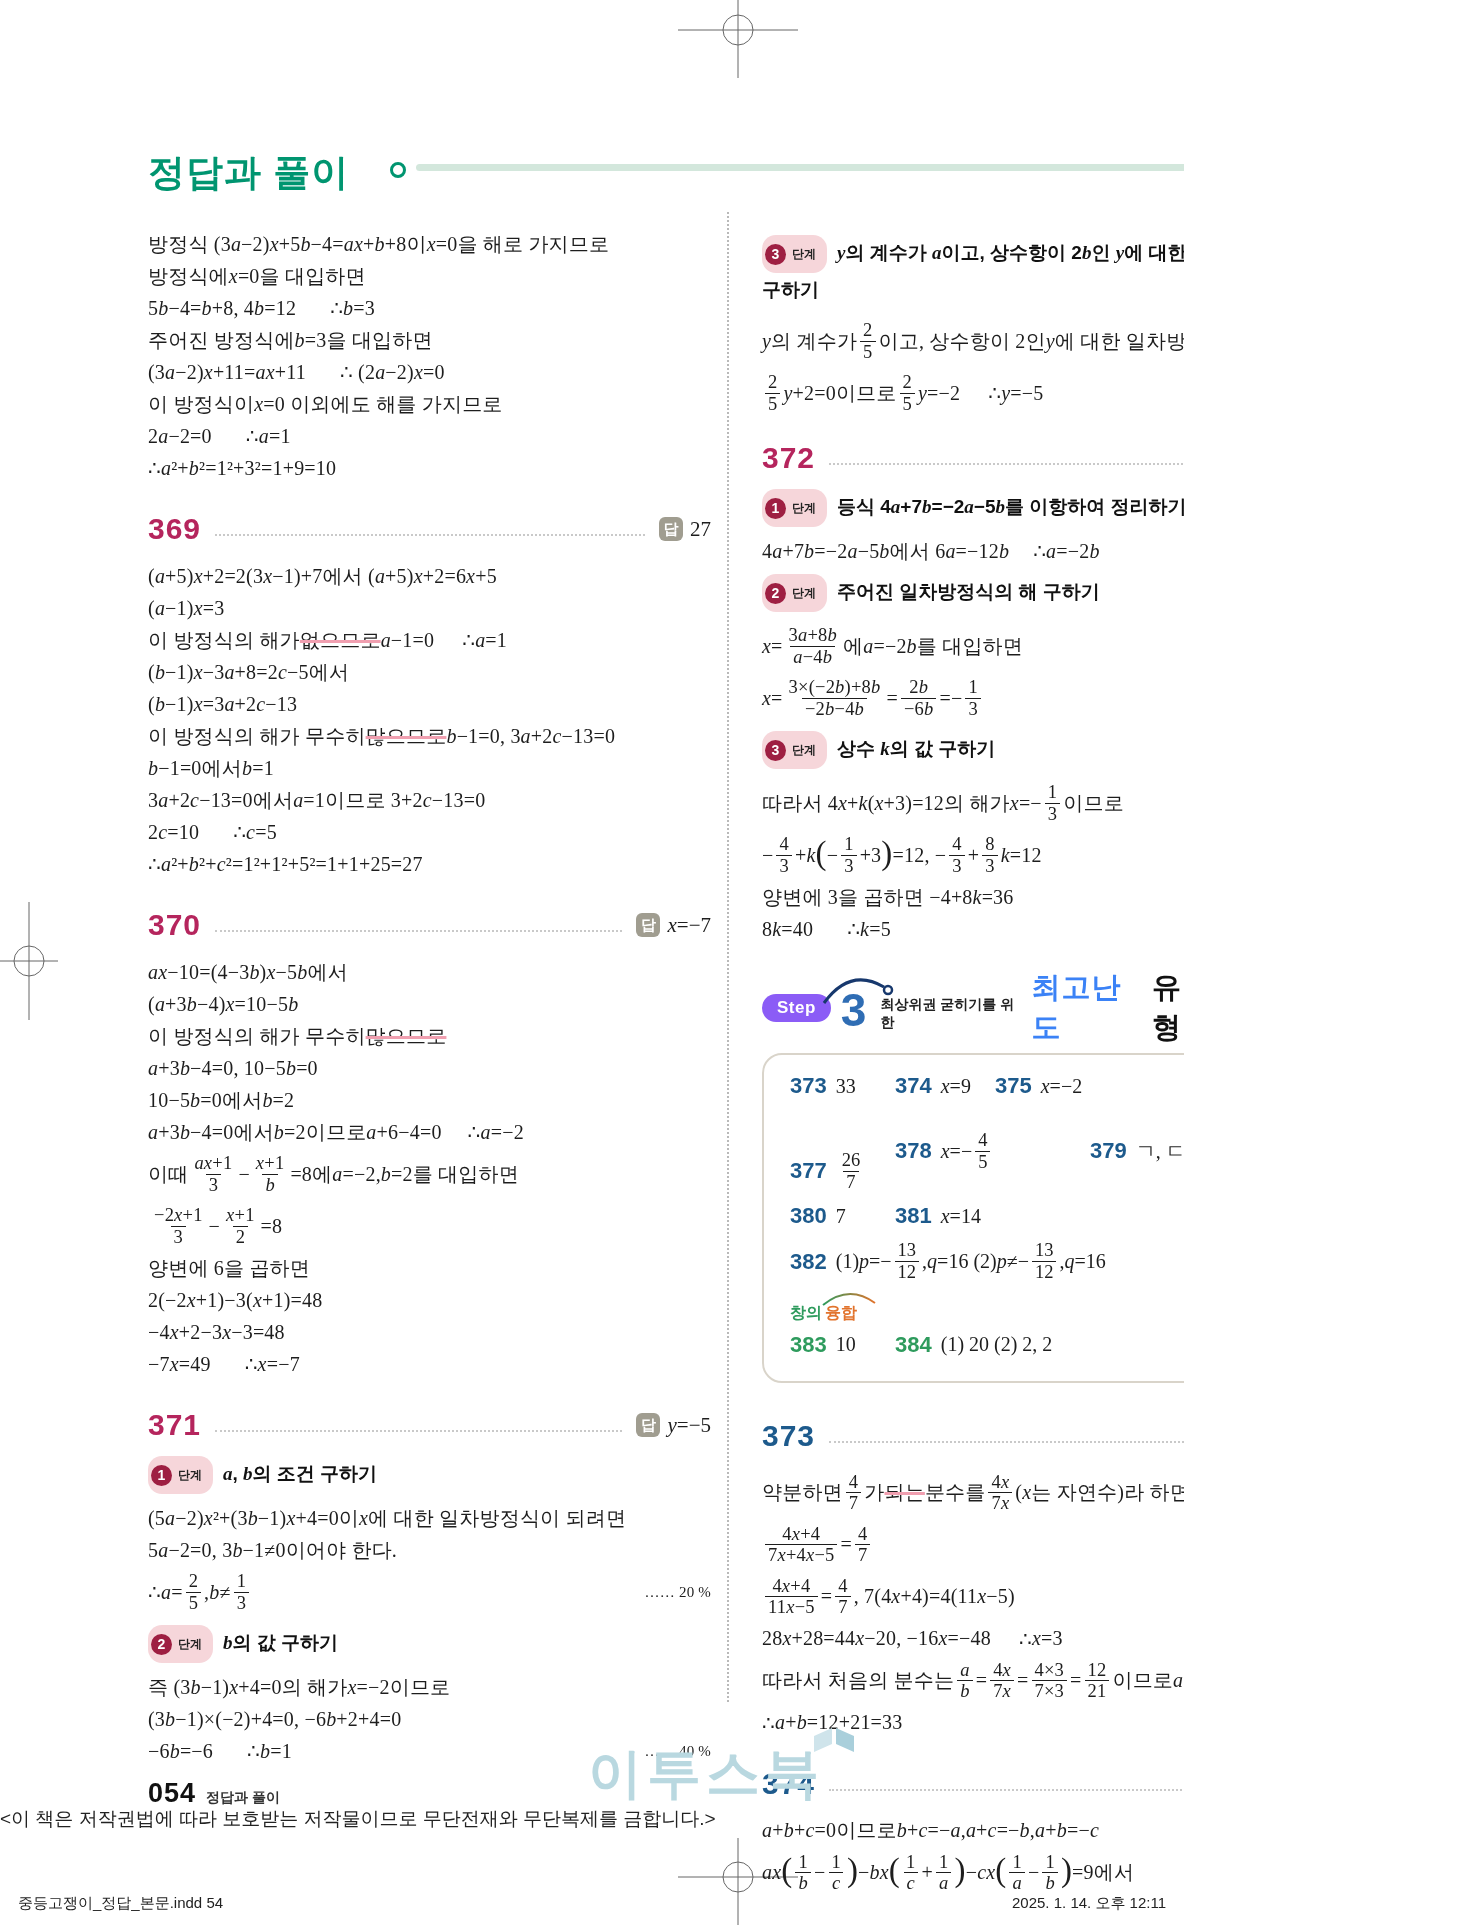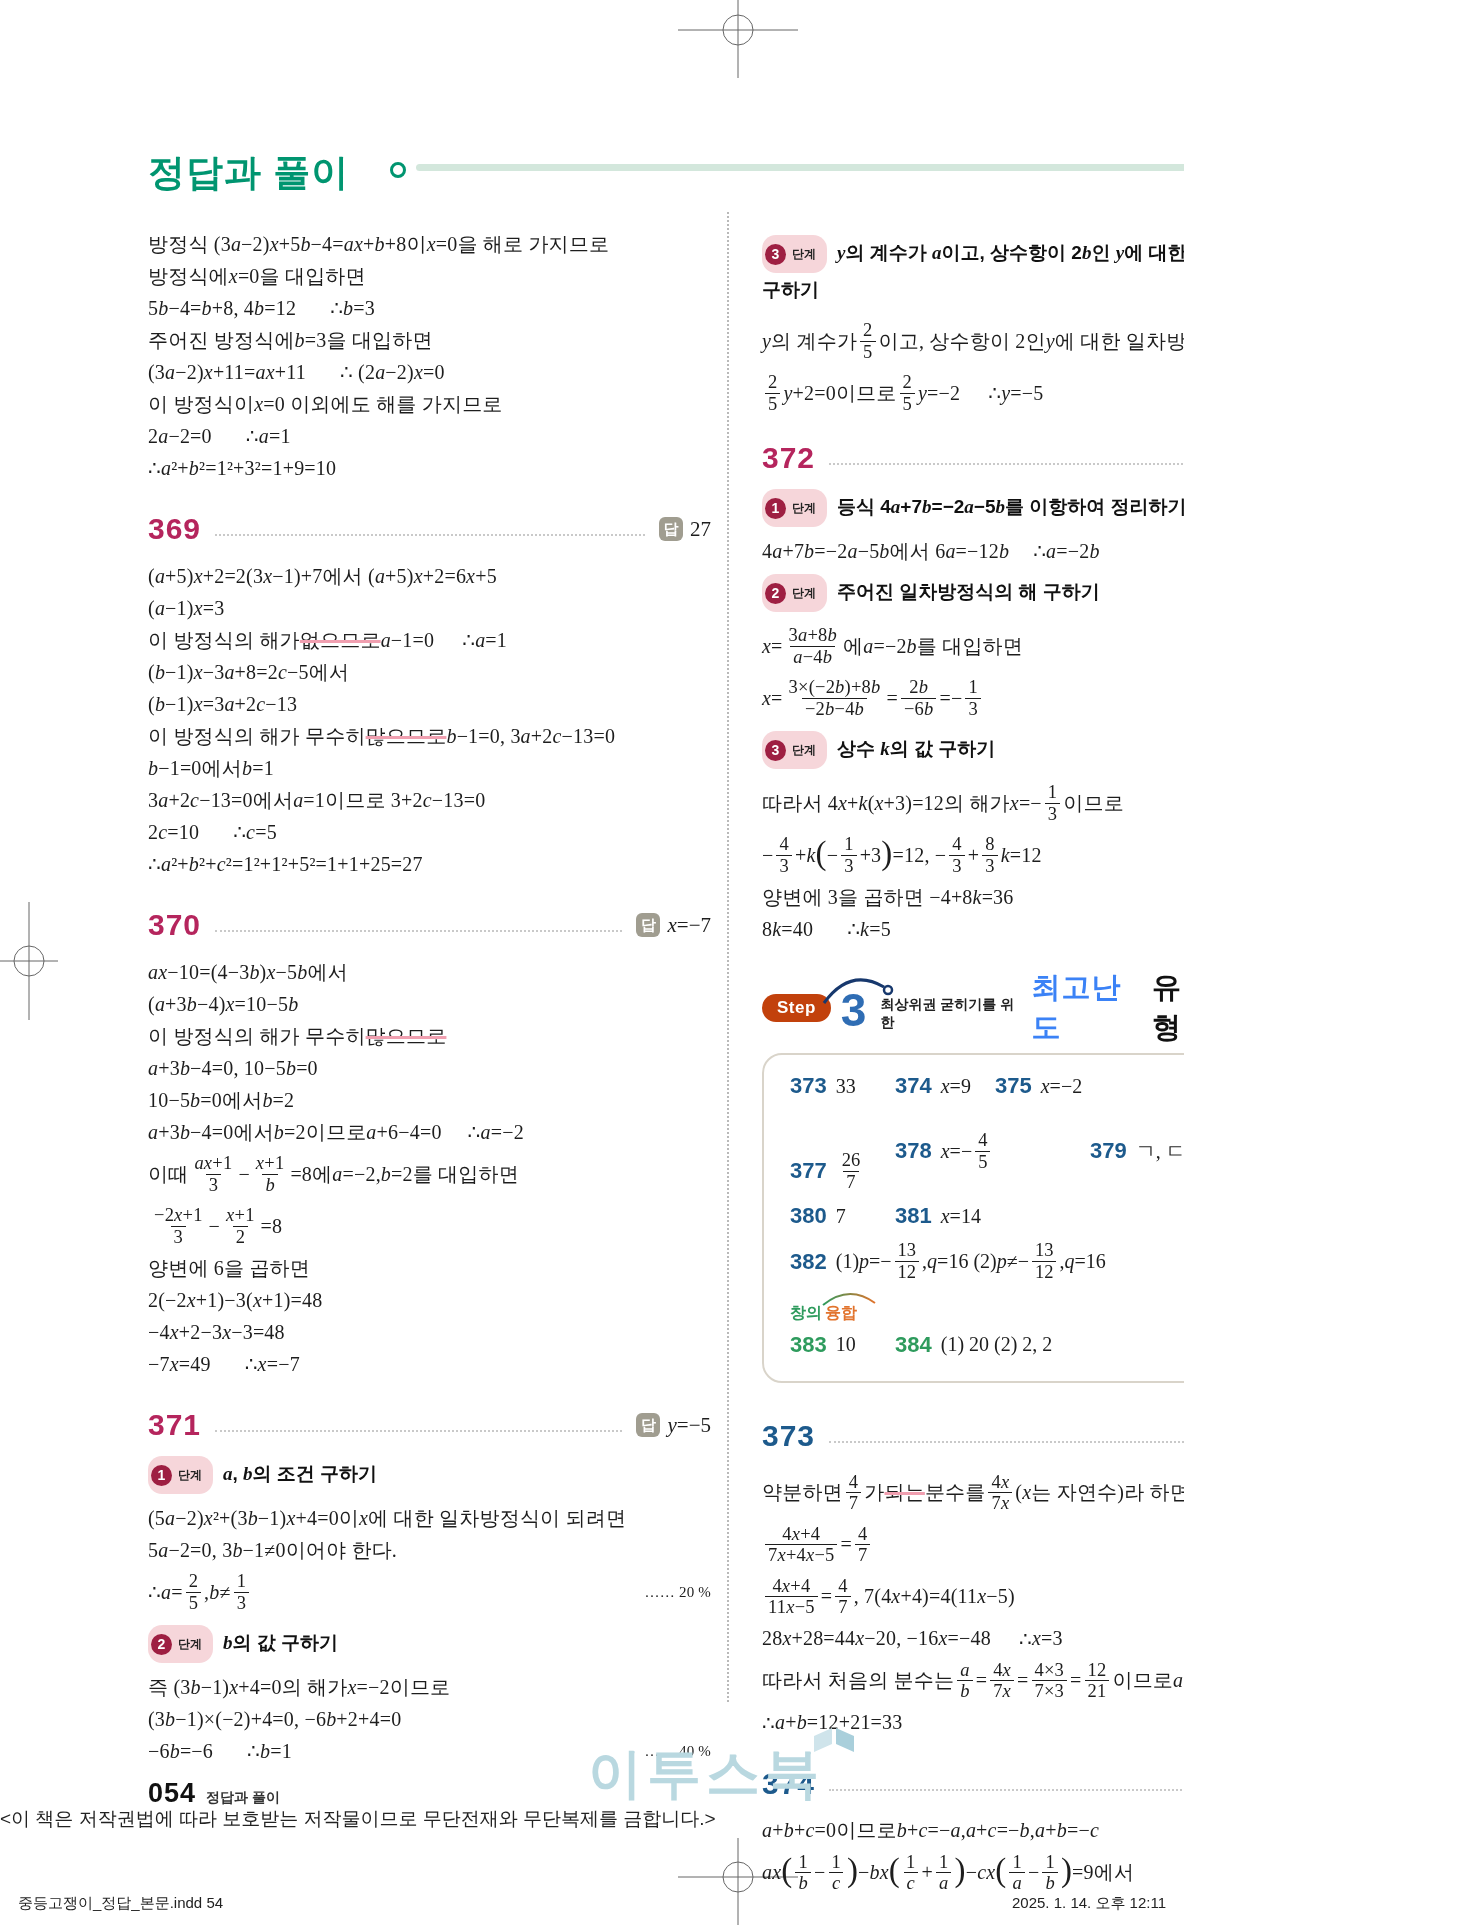--- a/index.html
+++ b/index.html
@@ -54,21 +54,21 @@
   .stepn{width:21px;height:21px;border-radius:50%;background:#9e1f42;color:#fff;font-weight:800;
          font-size:14px;line-height:21px;text-align:center;margin-right:6px;font-family:"Liberation Sans",sans-serif;}
   .stepd{font-weight:800;font-size:12px;color:#222;}
   .steptitle{font-weight:700;}
 
   
   .altb{margin:2px 0 10px;}
 
   
   .step3{display:flex;align-items:center;margin:4px 0 14px;position:relative;height:62px;}
-  .s3-badge{background:#c2410c;color:#fff;font-weight:800;font-size:17px;padding:4px 15px;
+  .s3-badge{background:#8b5cf6;color:#fff;font-weight:800;font-size:17px;padding:4px 15px;
             border-radius:17px;letter-spacing:.5px;}
   .s3-num{color:#2f6db4;font-weight:900;font-size:46px;margin:0 14px 0 10px;font-family:"Liberation Sans",sans-serif;position:relative;top:2px;}
   .s3-arc{position:absolute;left:58px;top:-2px;}
   .s3-tag{font-size:14px;font-weight:800;color:#222;margin-right:10px;position:relative;top:6px;}
   .s3-blue{font-size:29px;font-weight:900;color:#3b82f6;letter-spacing:1px;margin-right:6px;}
   .s3-black{font-size:29px;font-weight:900;color:#111;}
   .s3-ref{font-size:14px;font-weight:800;color:#111;margin-left:12px;position:relative;top:6px;white-space:nowrap;}
 
   
   .ansbox{border:2px solid #d9d4ca;border-radius:20px;padding:18px 26px 14px;margin-bottom:6px;}

